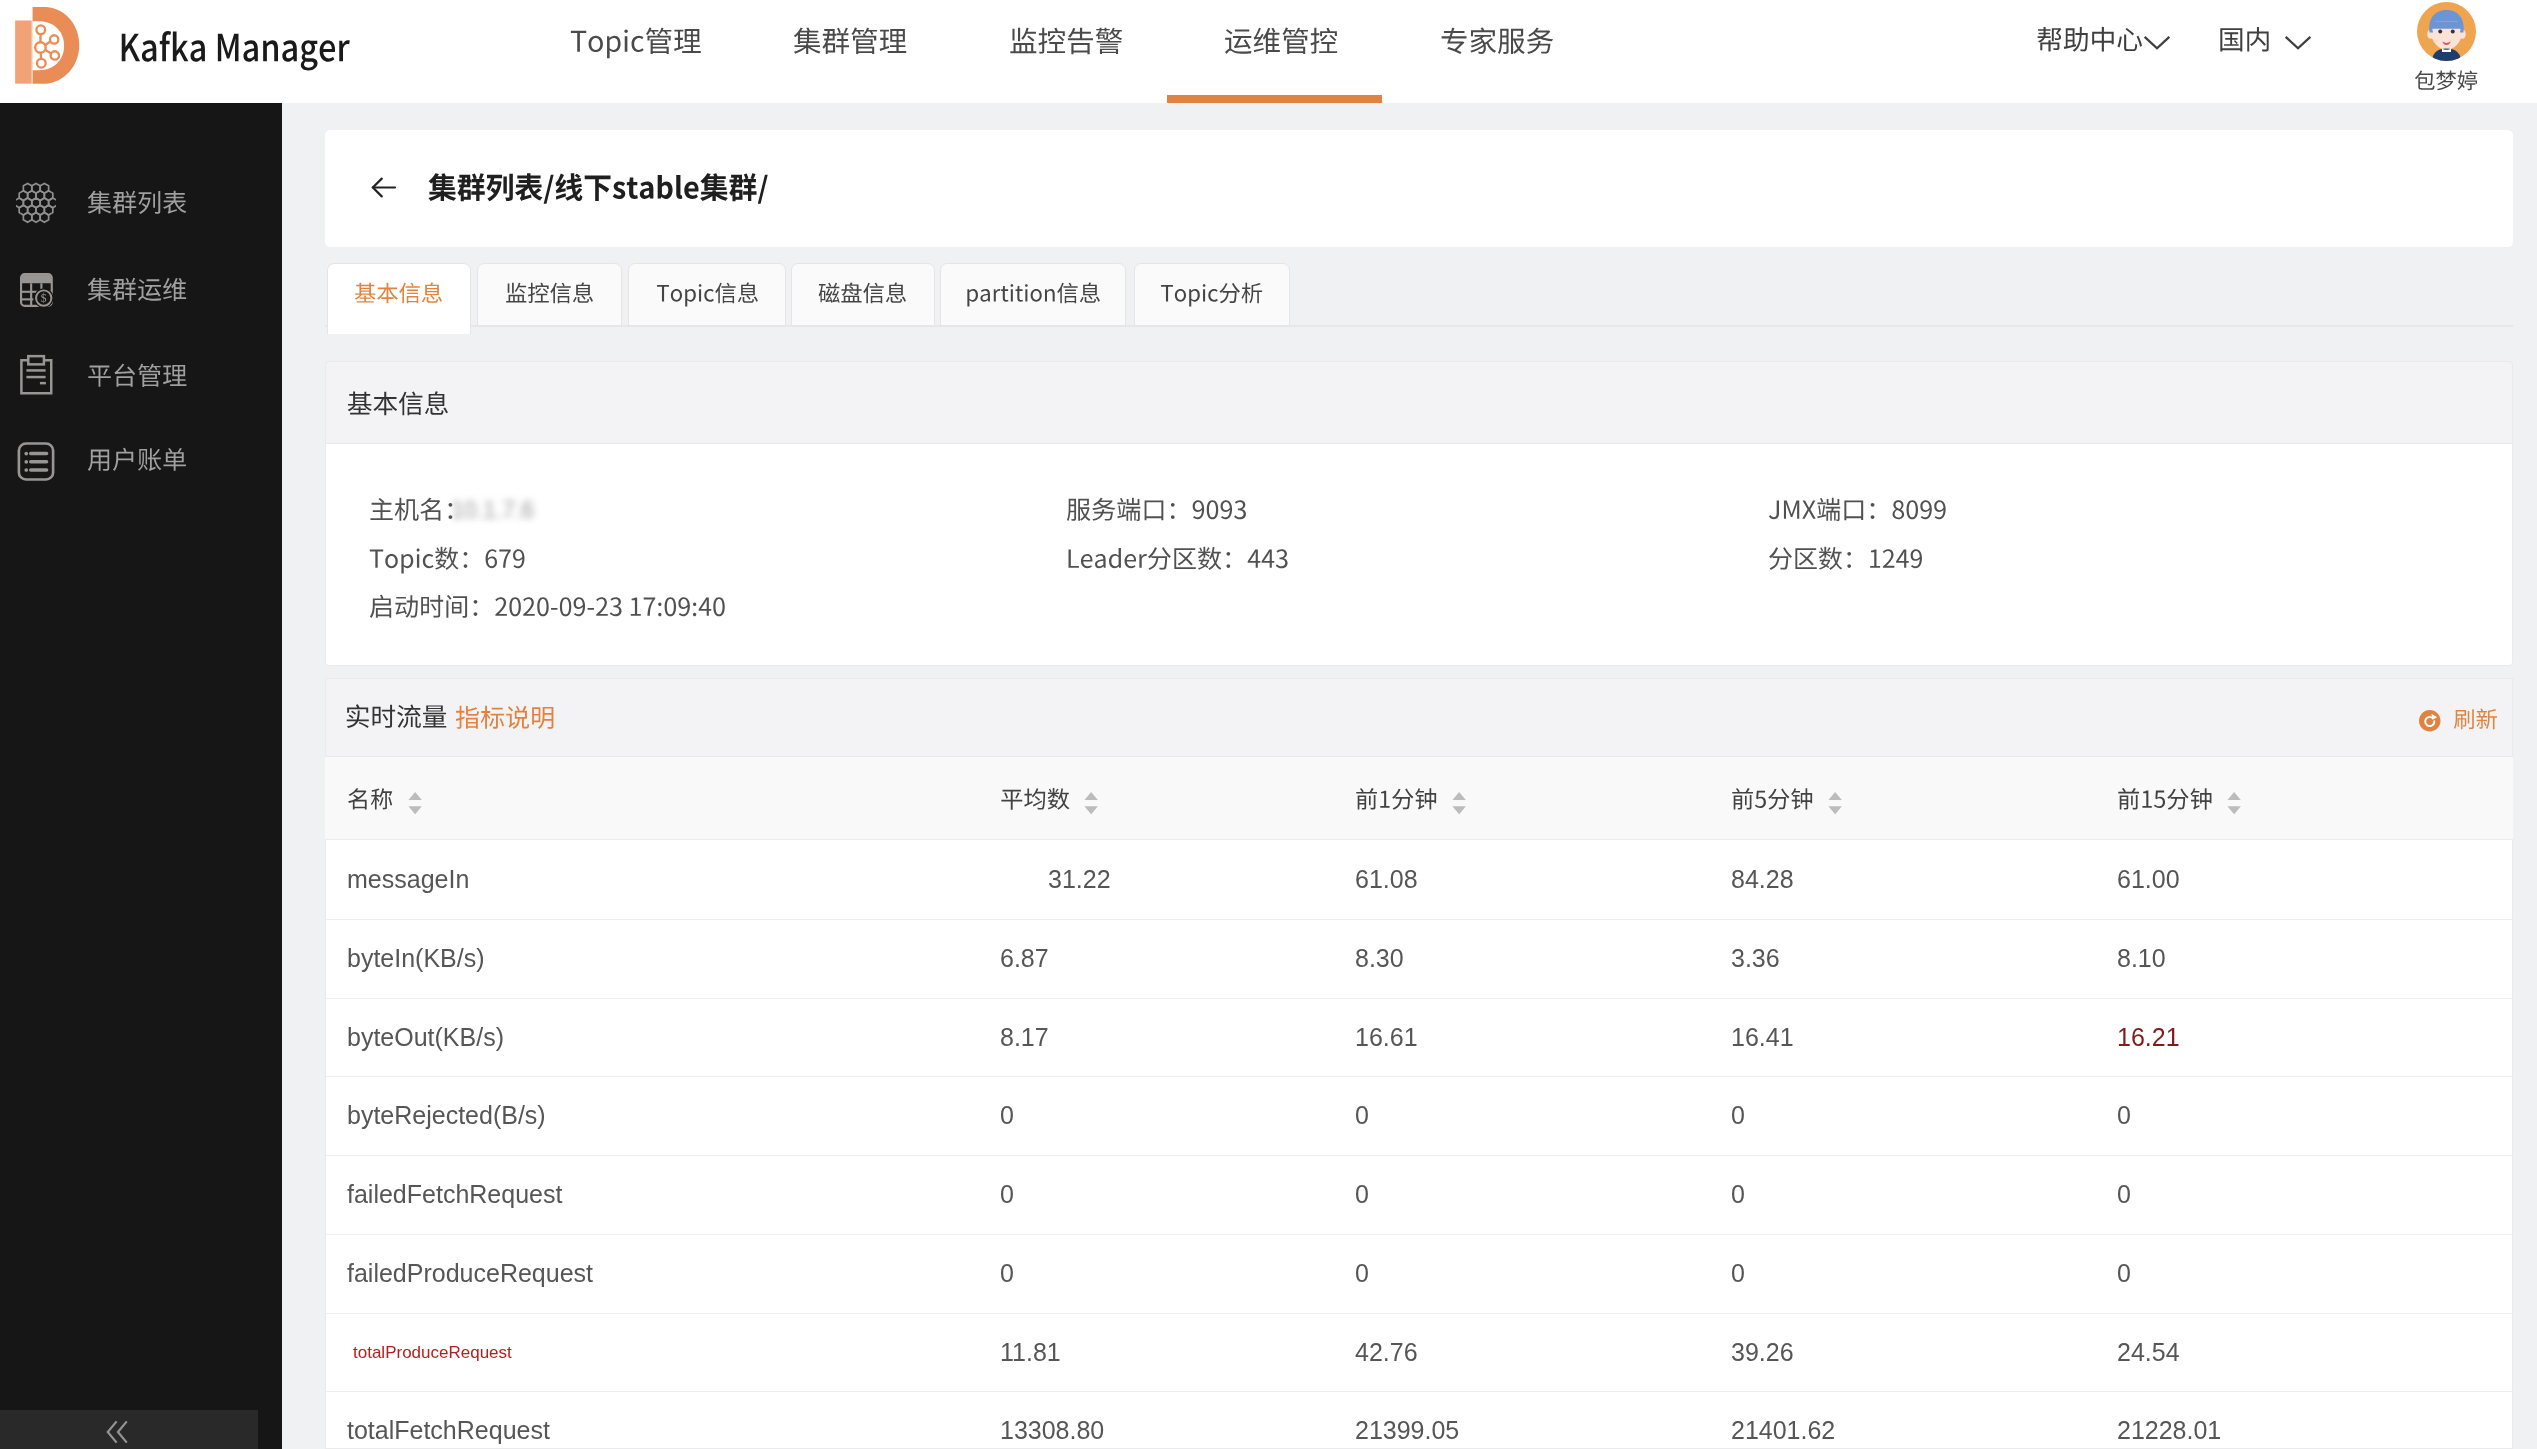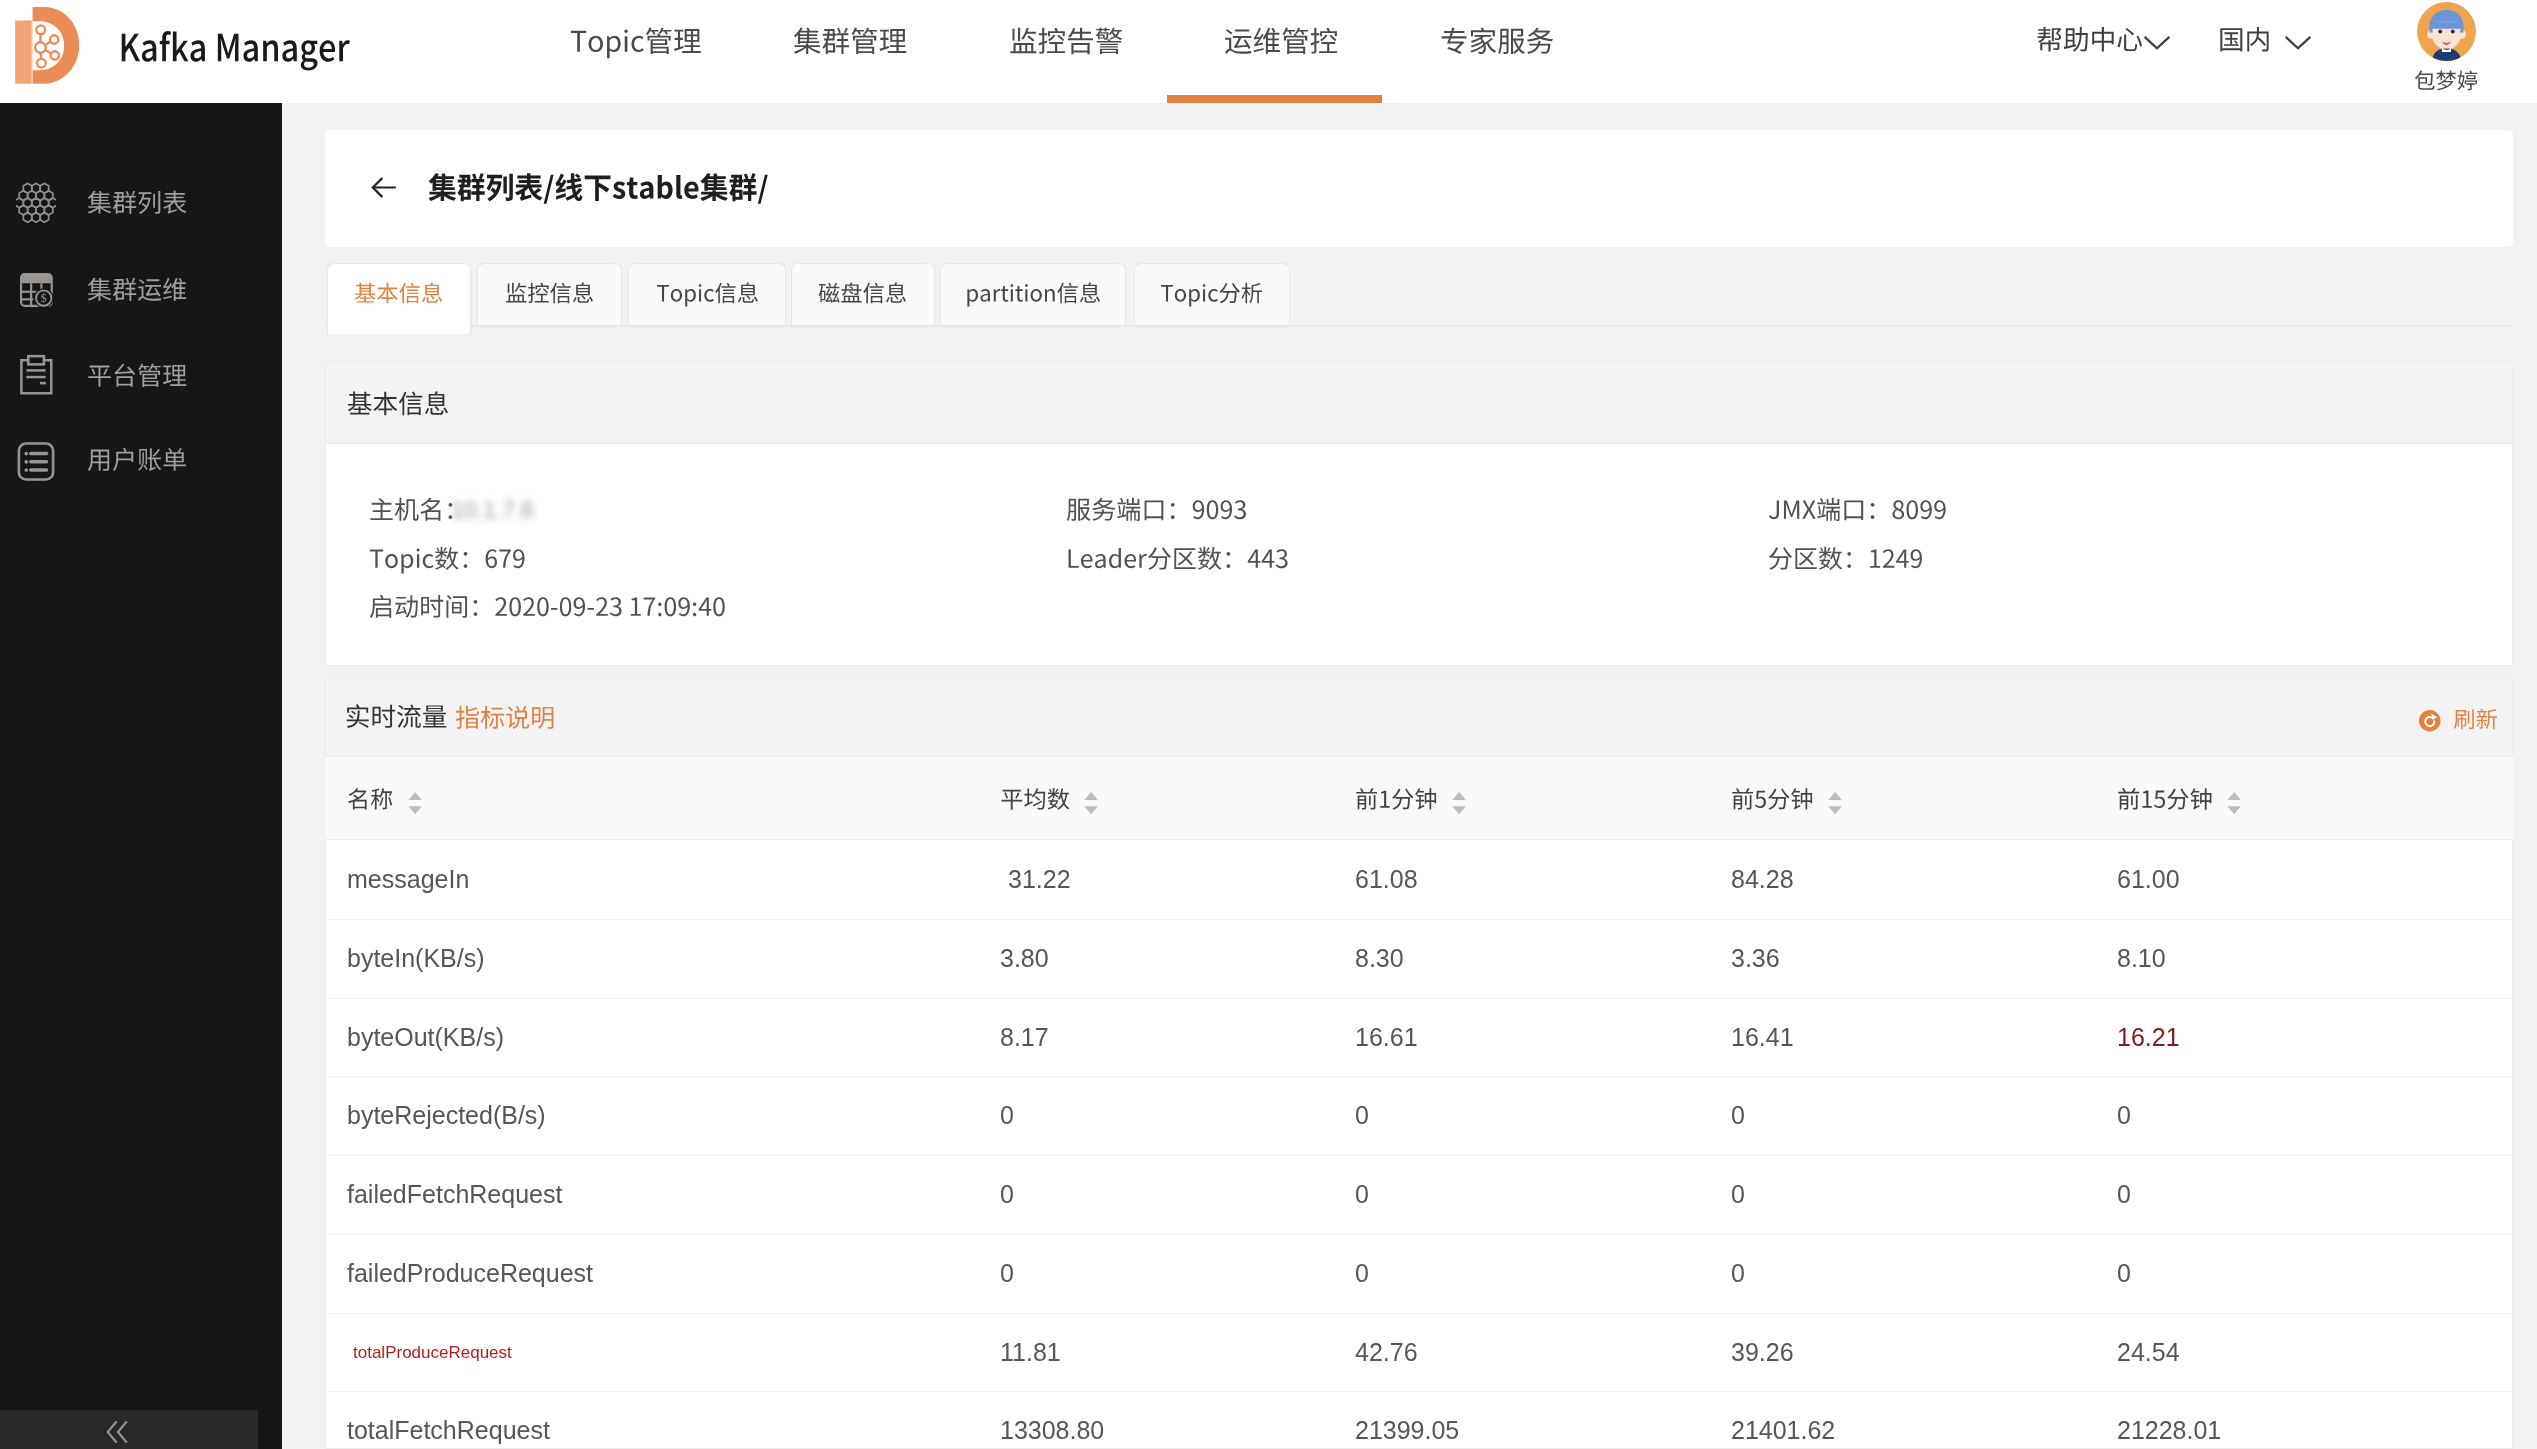--- a/index.html
+++ b/index.html
@@ -158,27 +158,27 @@
 <svg style="position:absolute;left:2117px;top:782px;" width="97" height="35" viewBox="0 0 108 39">
     <g transform="translate(0,28.7) scale(1.0,1)">
       <path d="M15.7 -13.4V-2.7H17.5V-13.4ZM21.0 -14.1V-0.4C21.0 0.0 20.9 0.1 20.4 0.1C20.0 0.2 18.6 0.2 17.0 0.1C17.3 0.6 17.6 1.5 17.7 2.0C19.7 2.0 21.0 1.9 21.8 1.6C22.6 1.3 22.9 0.8 22.9 -0.3V-14.1ZM18.8 -22.0C18.2 -20.7 17.2 -19.0 16.4 -17.7H8.6L9.8 -18.2C9.3 -19.2 8.2 -20.8 7.2 -21.9L5.4 -21.2C6.3 -20.1 7.3 -18.7 7.8 -17.7H1.4V-15.9H24.6V-17.7H18.6C19.3 -18.8 20.1 -20.1 20.9 -21.3ZM10.6 -7.8V-5.2H4.9V-7.8ZM10.6 -9.4H4.9V-11.9H10.6ZM3.0 -13.6V1.9H4.9V-3.7H10.6V-0.2C10.6 0.2 10.5 0.3 10.2 0.3C9.8 0.3 8.6 0.3 7.3 0.2C7.6 0.7 7.9 1.5 8.0 2.0C9.7 2.0 10.9 1.9 11.6 1.6C12.3 1.4 12.5 0.8 12.5 -0.2V-13.6Z M28.3 0.0H38.7V-2.0H34.9V-19.1H33.1C32.1 -18.5 30.8 -18.0 29.1 -17.7V-16.2H32.6V-2.0H28.3Z M47.2 0.3C50.4 0.3 53.5 -2.0 53.5 -6.2C53.5 -10.4 50.9 -12.3 47.7 -12.3C46.6 -12.3 45.7 -12.0 44.9 -11.5L45.4 -17.0H52.5V-19.1H43.3L42.7 -10.2L43.9 -9.4C45.0 -10.1 45.8 -10.5 47.1 -10.5C49.5 -10.5 51.1 -8.9 51.1 -6.1C51.1 -3.4 49.3 -1.6 47.0 -1.6C44.8 -1.6 43.4 -2.7 42.3 -3.7L41.1 -2.2C42.4 -0.9 44.3 0.3 47.2 0.3Z M72.4 -21.4 70.6 -20.6C72.4 -16.8 75.5 -12.6 78.3 -10.2C78.7 -10.7 79.4 -11.5 79.8 -11.9C77.1 -13.9 74.0 -17.9 72.4 -21.4ZM63.3 -21.3C61.8 -17.3 59.1 -13.7 56.0 -11.5C56.5 -11.1 57.3 -10.4 57.7 -10.0C58.4 -10.6 59.0 -11.2 59.7 -11.9V-10.1H64.7C64.1 -5.7 62.7 -1.5 56.5 0.5C57.0 0.9 57.5 1.7 57.7 2.2C64.4 -0.2 66.1 -4.9 66.8 -10.1H73.9C73.6 -3.6 73.2 -1.0 72.5 -0.4C72.3 -0.1 72.0 -0.1 71.4 -0.1C70.8 -0.1 69.2 -0.1 67.5 -0.2C67.9 0.3 68.1 1.2 68.2 1.7C69.8 1.8 71.4 1.9 72.3 1.8C73.2 1.7 73.8 1.5 74.3 0.9C75.2 -0.1 75.6 -3.1 75.9 -11.1C76.0 -11.3 76.0 -12.0 76.0 -12.0H59.9C62.1 -14.4 64.0 -17.4 65.4 -20.7Z M97.8 -14.5V-8.3H94.3V-14.5ZM99.8 -14.5H103.3V-8.3H99.8ZM97.8 -21.8V-16.4H92.5V-4.8H94.3V-6.4H97.8V2.1H99.8V-6.4H103.3V-4.9H105.2V-16.4H99.8V-21.8ZM85.5 -21.8C84.8 -19.3 83.4 -17.0 81.8 -15.5C82.1 -15.1 82.6 -14.1 82.8 -13.6C83.7 -14.6 84.6 -15.8 85.4 -17.1H91.7V-18.8H86.3C86.7 -19.6 87.0 -20.5 87.3 -21.3ZM82.4 -8.9V-7.1H86.2V-1.9C86.2 -0.7 85.3 0.1 84.8 0.4C85.2 0.8 85.6 1.5 85.9 1.9C86.3 1.5 87.0 1.0 92.0 -1.5C91.8 -1.9 91.7 -2.7 91.6 -3.2L88.1 -1.5V-7.1H91.7V-8.9H88.1V-12.5H91.1V-14.2H83.8V-12.5H86.2V-8.9Z" fill="#424242"></path>
     </g>
   </svg>
 <svg class="abs" style="left:2227px;top:792px" width="14.3" height="22.4" viewBox="0 0 16 25">
     <path d="M8 0 L15.5 9 L0.5 9 Z" fill="#bcbcbc"></path>
     <path d="M8 25 L15.5 16 L0.5 16 Z" fill="#bcbcbc"></path>
   </svg>
 <div class="abs" style="left:347px;top:865px;font-size:25px;color:#565656;line-height:29px">messageIn</div>
-<div class="abs" style="left:1008px;top:865px;font-size:25px;color:#565656;line-height:29px">31.22</div>
+<div class="abs" style="left:1048px;top:865px;font-size:25px;color:#565656;line-height:29px">31.22</div>
 <div class="abs" style="left:1355px;top:865px;font-size:25px;color:#565656;line-height:29px">61.08</div>
 <div class="abs" style="left:1731px;top:865px;font-size:25px;color:#565656;line-height:29px">84.28</div>
 <div class="abs" style="left:2117px;top:865px;font-size:25px;color:#565656;line-height:29px">61.00</div>
 <div class="abs" style="left:325px;top:919px;width:2188px;height:1.3px;background:#efeff1"></div>
 <div class="abs" style="left:347px;top:944px;font-size:25px;color:#565656;line-height:29px">byteIn(KB/s)</div>
-<div class="abs" style="left:1000px;top:944px;font-size:25px;color:#565656;line-height:29px">3.80</div>
+<div class="abs" style="left:1000px;top:944px;font-size:25px;color:#565656;line-height:29px">6.87</div>
 <div class="abs" style="left:1355px;top:944px;font-size:25px;color:#565656;line-height:29px">8.30</div>
 <div class="abs" style="left:1731px;top:944px;font-size:25px;color:#565656;line-height:29px">3.36</div>
 <div class="abs" style="left:2117px;top:944px;font-size:25px;color:#565656;line-height:29px">8.10</div>
 <div class="abs" style="left:325px;top:998px;width:2188px;height:1.3px;background:#efeff1"></div>
 <div class="abs" style="left:347px;top:1023px;font-size:25px;color:#565656;line-height:29px">byteOut(KB/s)</div>
 <div class="abs" style="left:1000px;top:1023px;font-size:25px;color:#565656;line-height:29px">8.17</div>
 <div class="abs" style="left:1355px;top:1023px;font-size:25px;color:#565656;line-height:29px">16.61</div>
 <div class="abs" style="left:1731px;top:1023px;font-size:25px;color:#565656;line-height:29px">16.41</div>
 <div class="abs" style="left:2117px;top:1023px;font-size:25px;color:#7f1d1d;line-height:29px">16.21</div>
 <div class="abs" style="left:325px;top:1076px;width:2188px;height:1.3px;background:#efeff1"></div>

